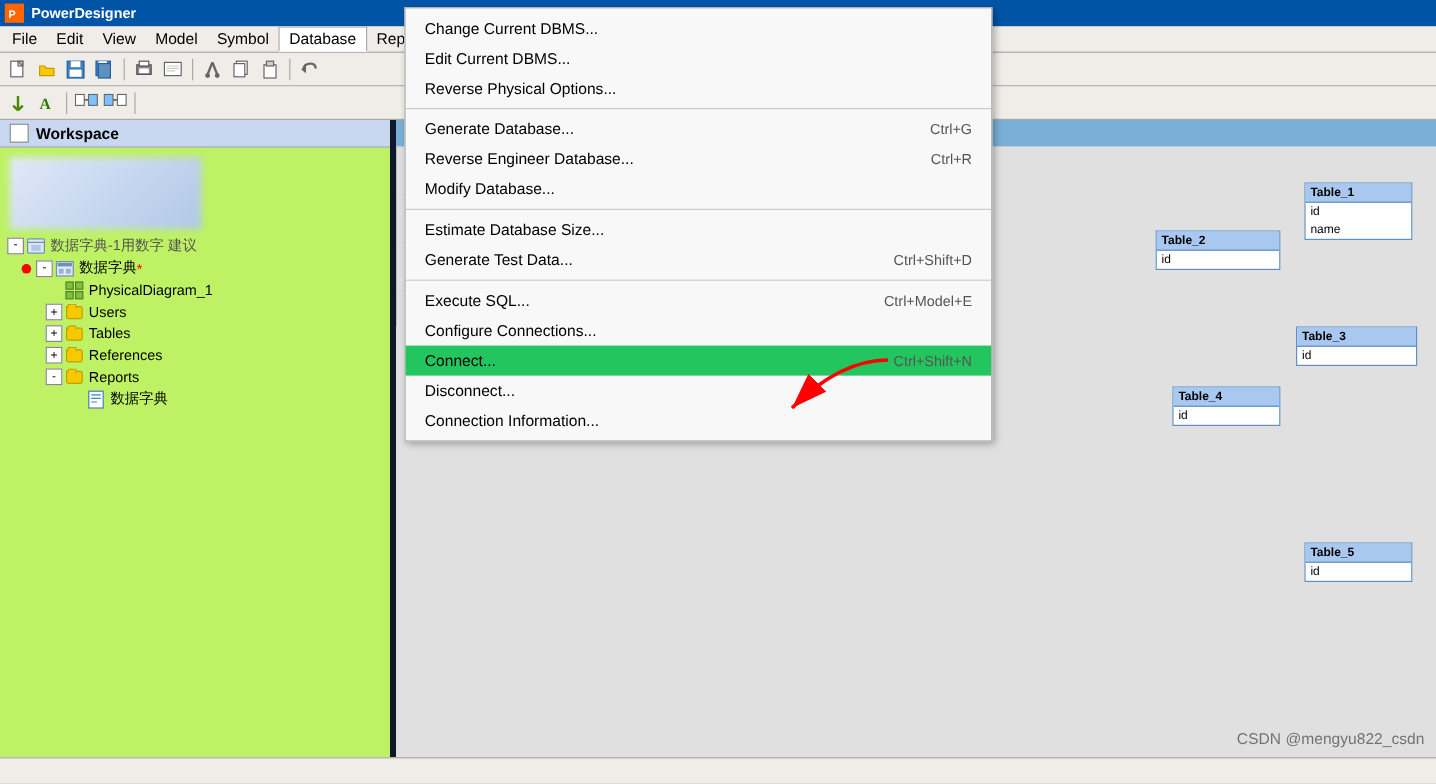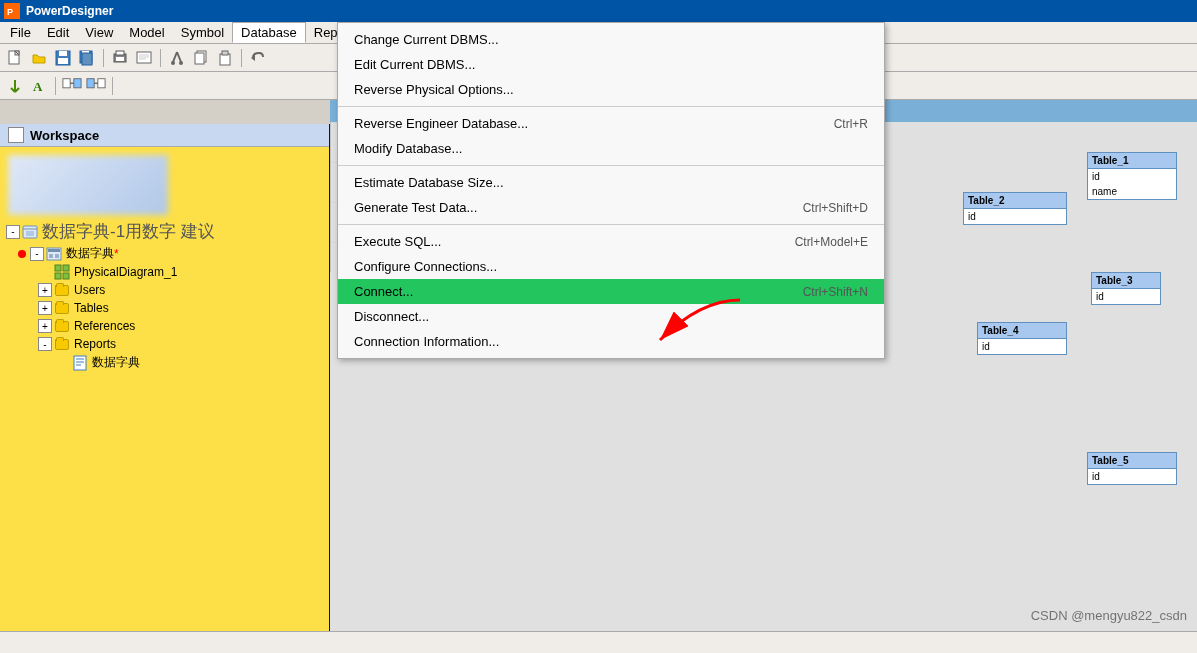--- a/index.html
+++ b/index.html
@@ -100,26 +100,25 @@
 
     
     .main-area {
       display: flex;
       height: calc(653px - 22px - 22px - 28px - 28px - 22px);
     }
 
     
     .left-panel {
       width: 330px;
-      background: #fde047;
-      border-right: 1px solid #0f172a;
+      background: #bef264;
+      border-right: 5px solid #0f172a;
       display: flex;
       flex-direction: column;
       overflow: hidden;
-      margin-top: 24px;
     }
     .workspace-header {
       background: #c8d8f0;
       padding: 3px 8px;
       font-size: 13px;
       font-weight: bold;
       border-bottom: 1px solid #aaa;
       display: flex;
       align-items: center;
       gap: 6px;
@@ -258,23 +257,23 @@
     }
     .db-table-header {
       background: #a8c8f0;
       padding: 2px 4px;
       font-weight: bold;
       border-bottom: 1px solid #6090c0;
       font-size: 10px;
     }
     .dropdown-menu {
       position: absolute;
-      top: 22px;
+      top: 6px;
       left: 337px;
-      width: 548px;
+      width: 490px;
       background: #f8f8f8;
       border: 1px solid #aaa;
       box-shadow: 2px 2px 6px rgba(0,0,0,0.3);
       z-index: 300;
       padding: 4px 0;
     }
     .dropdown-item {
       padding: 5px 16px 5px 16px;
       cursor: pointer;
       display: flex;
@@ -471,21 +470,21 @@
       <div class="tree-item" style="margin-top: 4px;">
         <div class="tree-indent" style="width:4px"></div>
         <div class="tree-expander">-</div>
         <div class="tree-icon">
           <svg width="16" height="16" viewBox="0 0 16 16">
             <rect x="1" y="2" width="14" height="12" fill="#e0e8f8" stroke="#7090b0" stroke-width="1" rx="1"></rect>
             <line x1="1" y1="5" x2="15" y2="5" stroke="#7090b0"></line>
             <rect x="4" y="7" width="8" height="5" fill="#b0c8e8"></rect>
           </svg>
         </div>
-        <span class="tree-label" style="color:#555;font-size:17px;">数据字典-1用数字 建议</span>
+        <span class="tree-label" style="color:#555;font-size:12px;">数据字典-1用数字 建议</span>
       </div>
 
       <div class="tree-item">
         <div class="tree-indent" style="width:18px"></div>
         <div class="red-dot"></div>
         <div class="tree-expander">-</div>
         <div class="tree-icon">
           <svg width="16" height="16" viewBox="0 0 16 16">
             <rect x="1" y="2" width="14" height="12" fill="#e0e8f8" stroke="#7090b0" stroke-width="1"></rect>
             <rect x="2" y="3" width="12" height="3" fill="#7090b0"></rect>
@@ -585,21 +584,21 @@
         <div class="db-table-header">Table_1</div>
         <div style="padding:2px 4px;">id</div>
         <div style="padding:2px 4px;">name</div>
       </div>
 
       <div class="db-table" style="right: 130px; top: 70px; width: 104px;">
         <div class="db-table-header">Table_2</div>
         <div style="padding:2px 4px;">id</div>
       </div>
 
-      <div class="db-table" style="right: 36px; top: 150px; width: 70px;">
+      <div class="db-table" style="right: 16px; top: 150px; width: 101px;">
         <div class="db-table-header">Table_3</div>
         <div style="padding:2px 4px;">id</div>
       </div>
 
       <div class="db-table" style="right: 130px; top: 200px; width: 90px;">
         <div class="db-table-header">Table_4</div>
         <div style="padding:2px 4px;">id</div>
       </div>
 
       <div class="db-table" style="right: 20px; top: 330px; width: 90px;">
@@ -622,20 +621,24 @@
     <span class="dropdown-item-shortcut"></span>
   </div>
 
   <div class="dropdown-item">
     <span class="dropdown-item-label">Reverse Physical Options...</span>
     <span class="dropdown-item-shortcut"></span>
   </div>
 
   <div class="dropdown-separator"></div>
 
+  <div class="dropdown-item">
+    <span class="dropdown-item-label">Generate Database...</span>
+    <span class="dropdown-item-shortcut">Ctrl+G</span>
+  </div>
 
   <div class="dropdown-item">
     <span class="dropdown-item-label">Reverse Engineer Database...</span>
     <span class="dropdown-item-shortcut">Ctrl+R</span>
   </div>
 
   <div class="dropdown-item">
     <span class="dropdown-item-label">Modify Database...</span>
     <span class="dropdown-item-shortcut"></span>
   </div>

